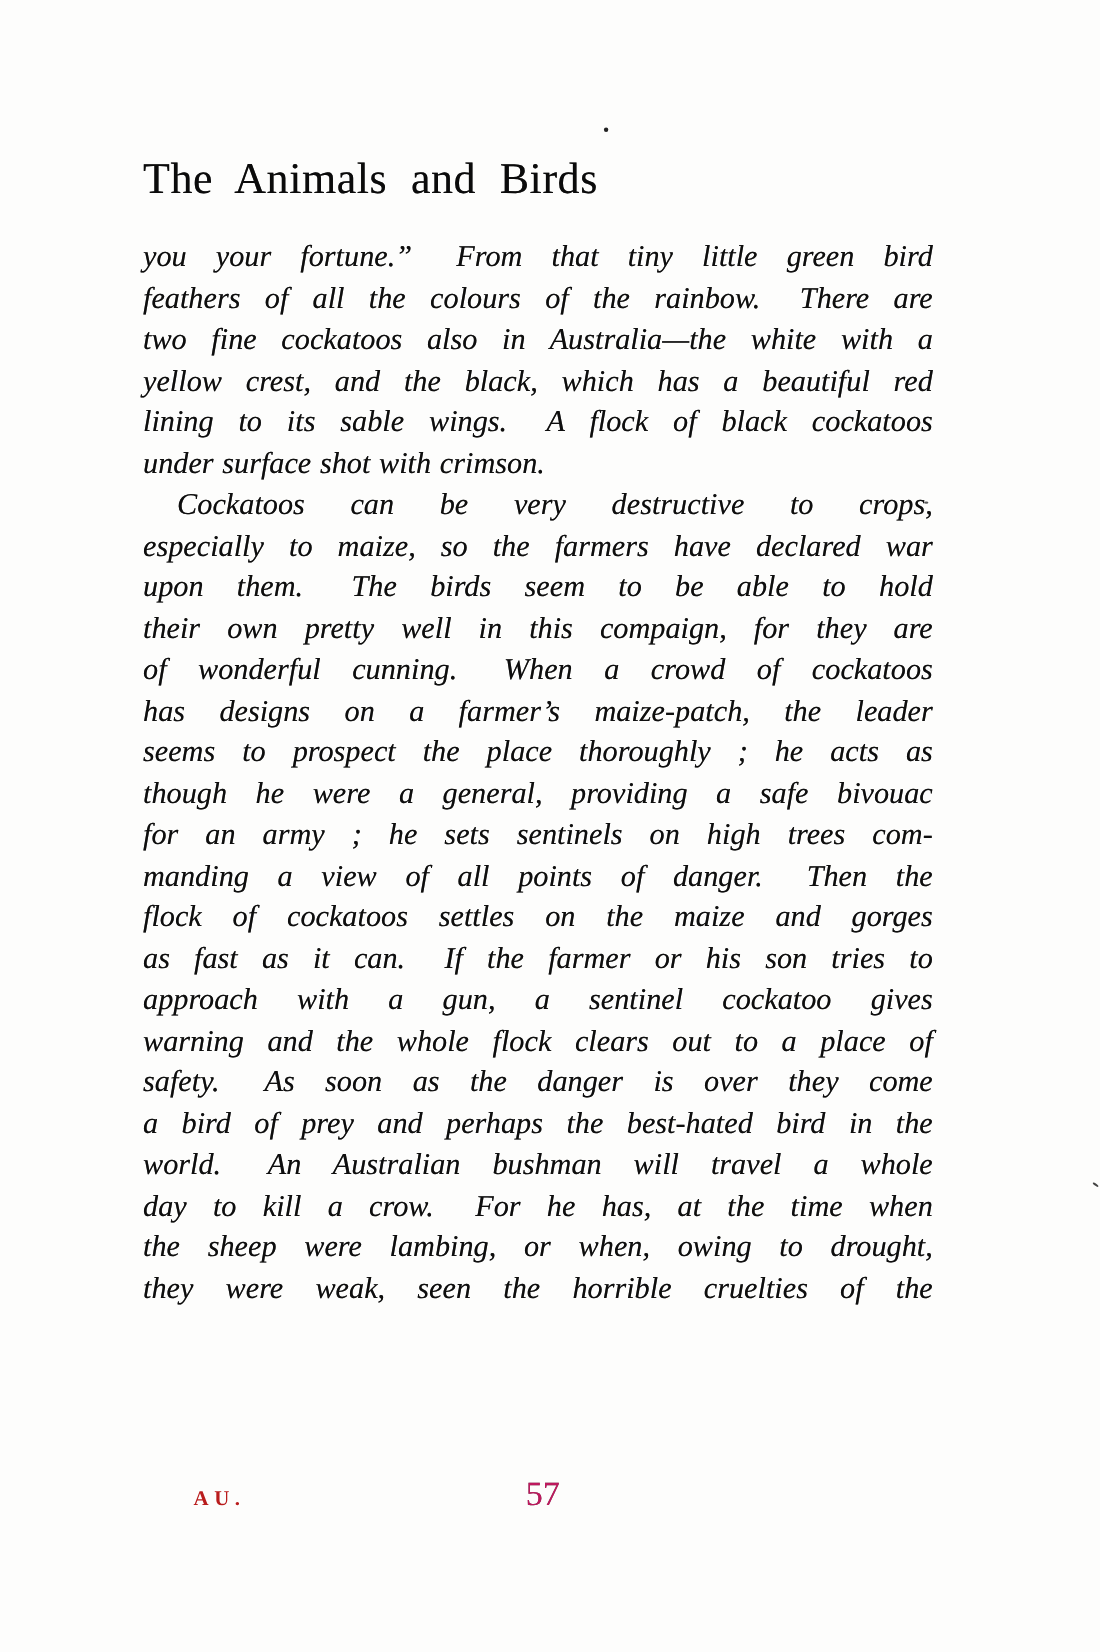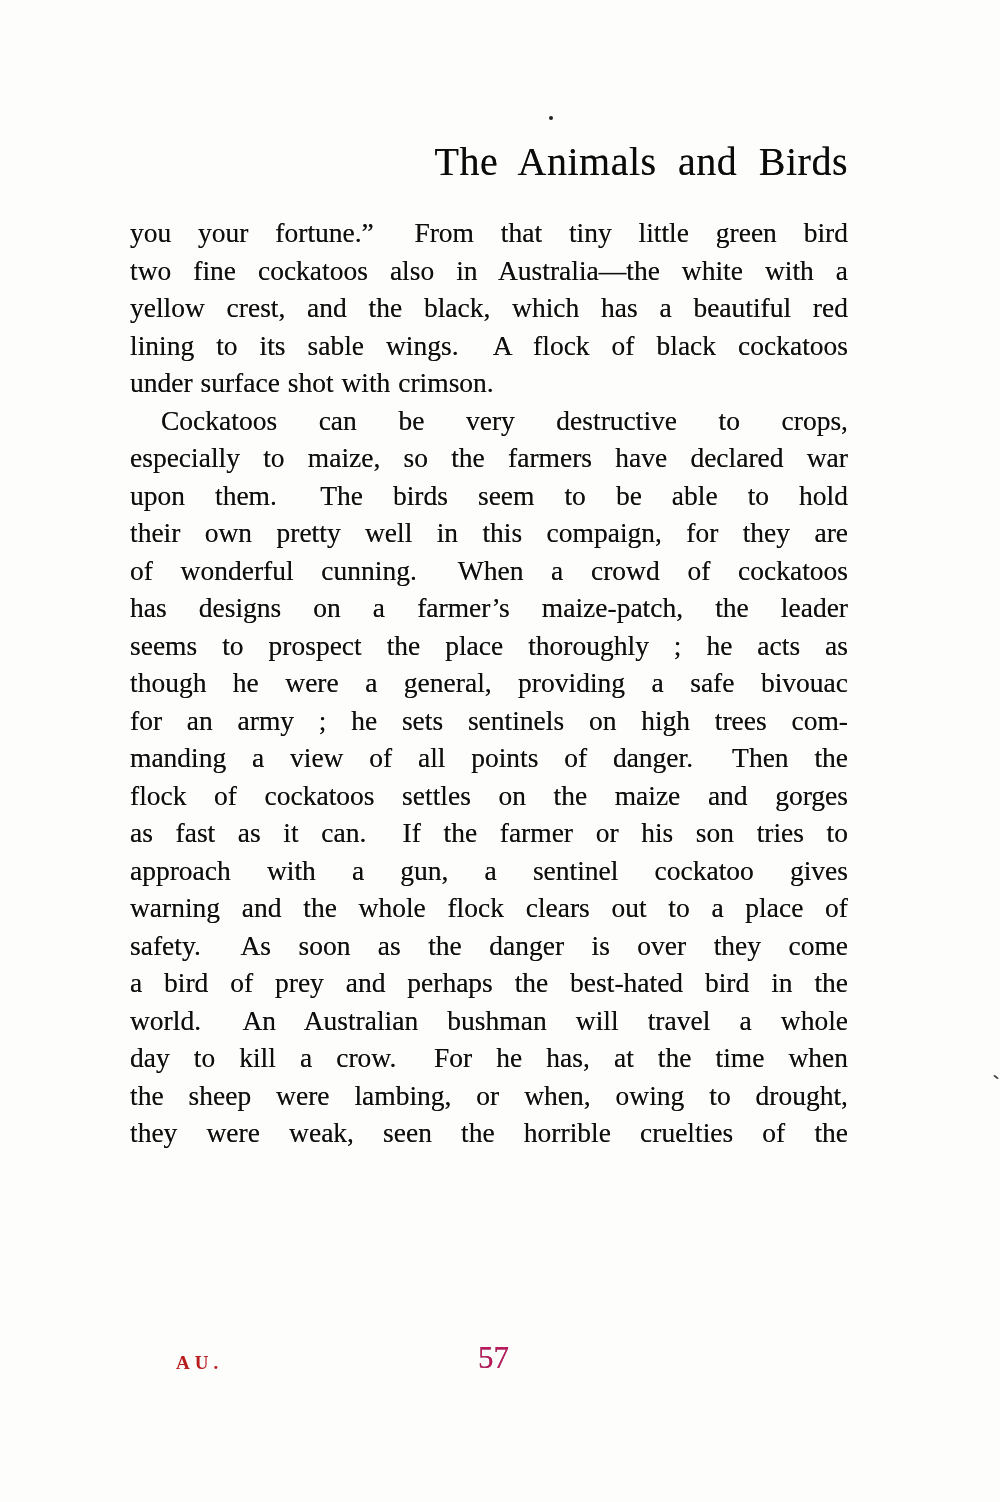--- a/index.html
+++ b/index.html
@@ -15,35 +15,35 @@
     overflow: hidden;
     font-family: "Liberation Serif", "DejaVu Serif", serif;
     color: #0e0e0e;
   }
   .title {
     position: absolute;
     left: 130px;
     top: 138px;
     width: 718px;
     margin: 0;
-    text-align: right;
+    text-align: left;
     font-size: 40px;
     font-weight: 500;
     letter-spacing: 0.5px;
     word-spacing: 11px;
     color: #0b0b0b;
     text-shadow: 0 0 0.5px rgba(0,0,0,0.65);
   }
   .body-text {
     position: absolute;
     left: 130px;
     top: 214px;
     width: 718px;
   }
-  .paragraph { margin: 0; }
+  .paragraph { margin: 0; font-style: italic; }
   .line {
     height: 37.5px;
     line-height: 37.5px;
     font-size: 27.5px;
     word-spacing: 1px;
     white-space: nowrap;
     text-align: justify;
     text-align-last: justify;
     text-shadow: 0 0 0.5px rgba(0,0,0,0.6);
   }
@@ -81,20 +81,21 @@
 <div class="page">
   <div class="speck speck-1"></div>
   <div class="speck speck-2"></div>
   <div class="speck speck-3"></div>
 
   <h1 class="title">The Animals and Birds</h1>
 
   <div class="body-text" id="body-text">
       <div class="paragraph">
         <div class="line">you your fortune.”  From that tiny little green bird</div>
+        <div class="line">feathers of all the colours of the rainbow.  There are</div>
         <div class="line">two fine cockatoos also in Australia—the white with a</div>
         <div class="line">yellow crest, and the black, which has a beautiful red</div>
         <div class="line">lining to its sable wings.  A flock of black cockatoos</div>
         <div class="line last">under surface shot with crimson.</div>
       </div>
       <div class="paragraph">
         <div class="line indent">Cockatoos can be very destructive to crops,</div>
         <div class="line">especially to maize, so the farmers have declared war</div>
         <div class="line">upon them.  The birds seem to be able to hold</div>
         <div class="line">their own pretty well in this compaign, for they are</div>

